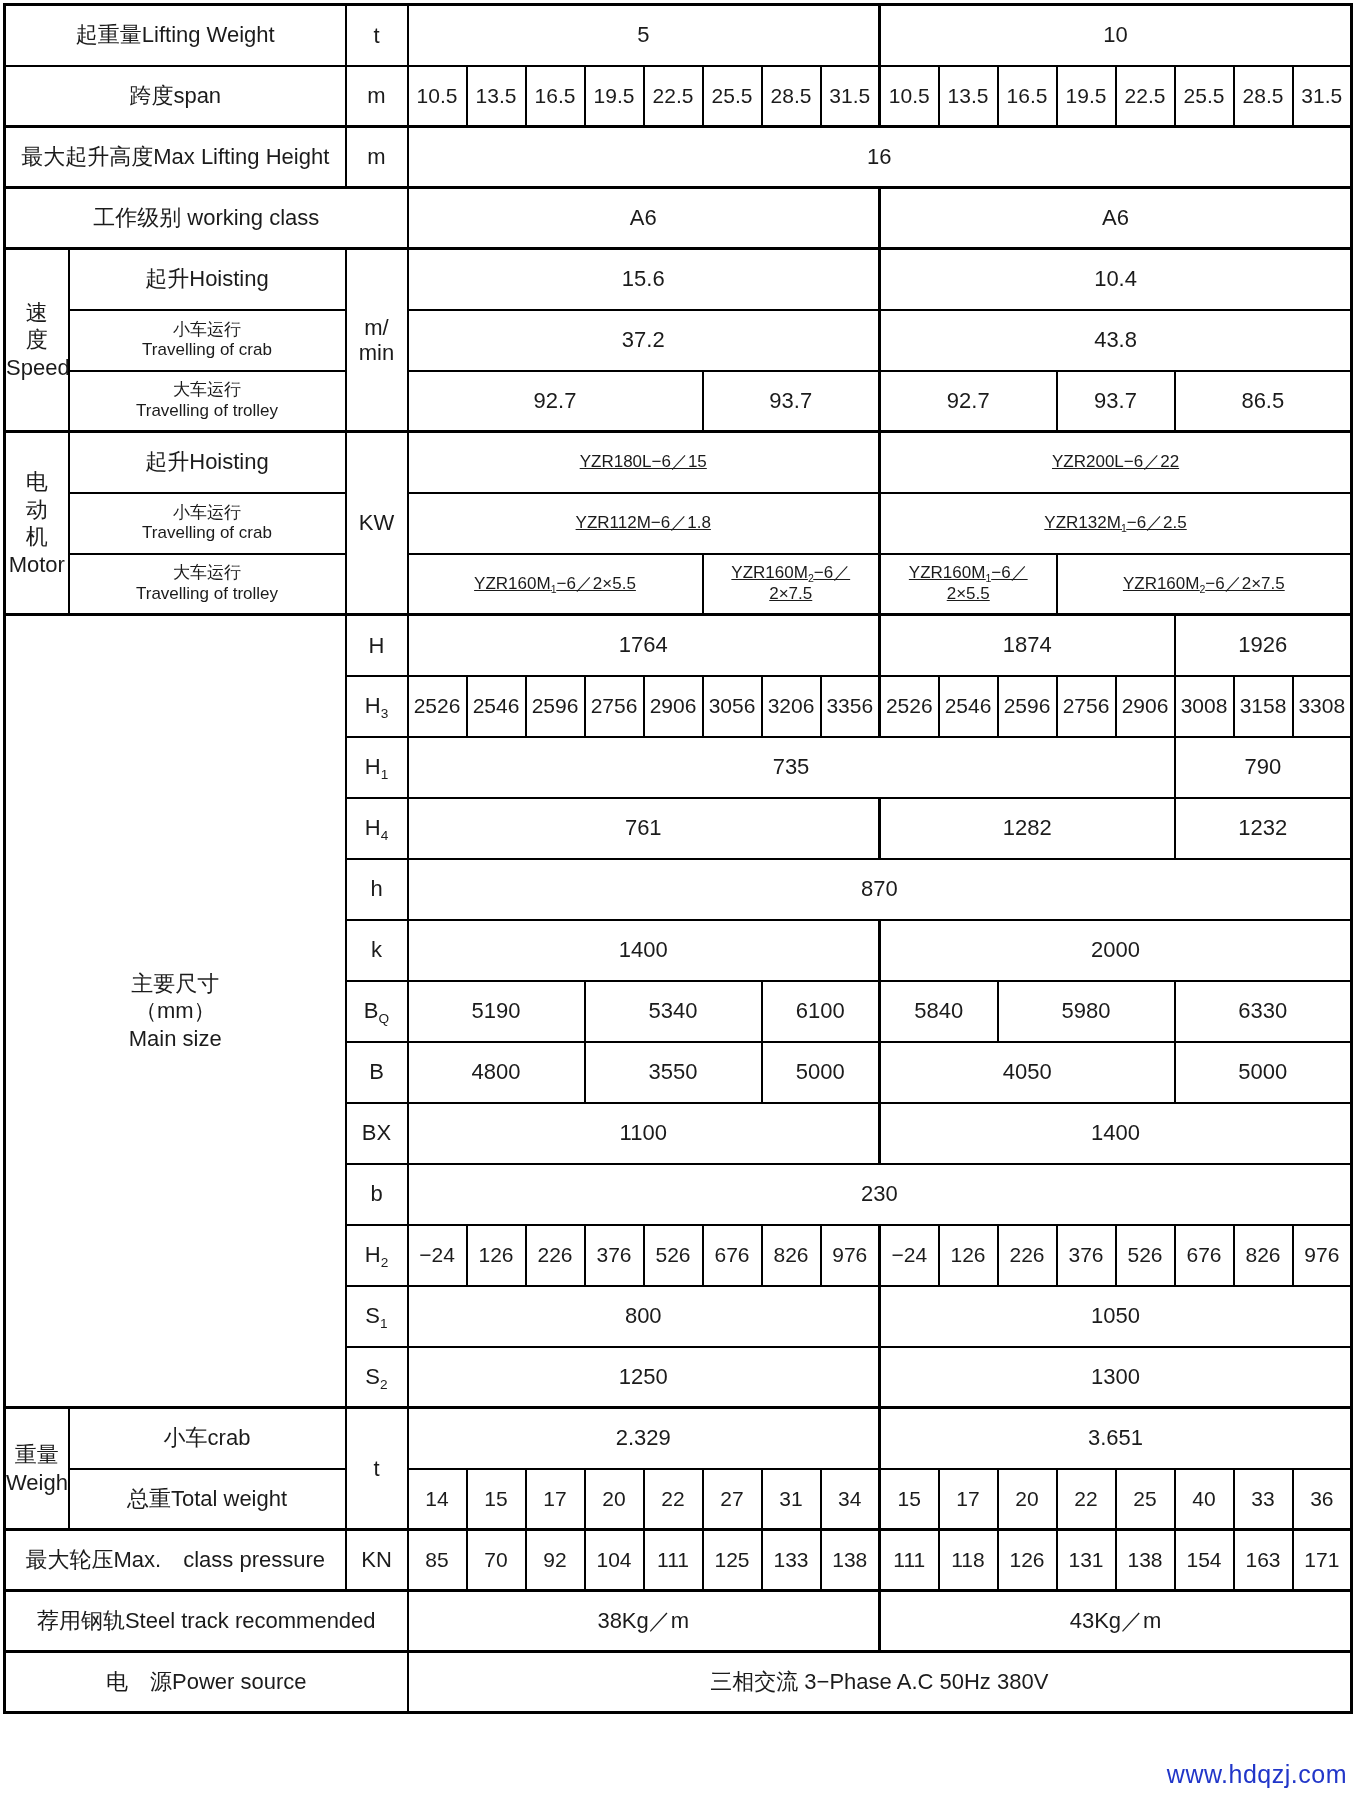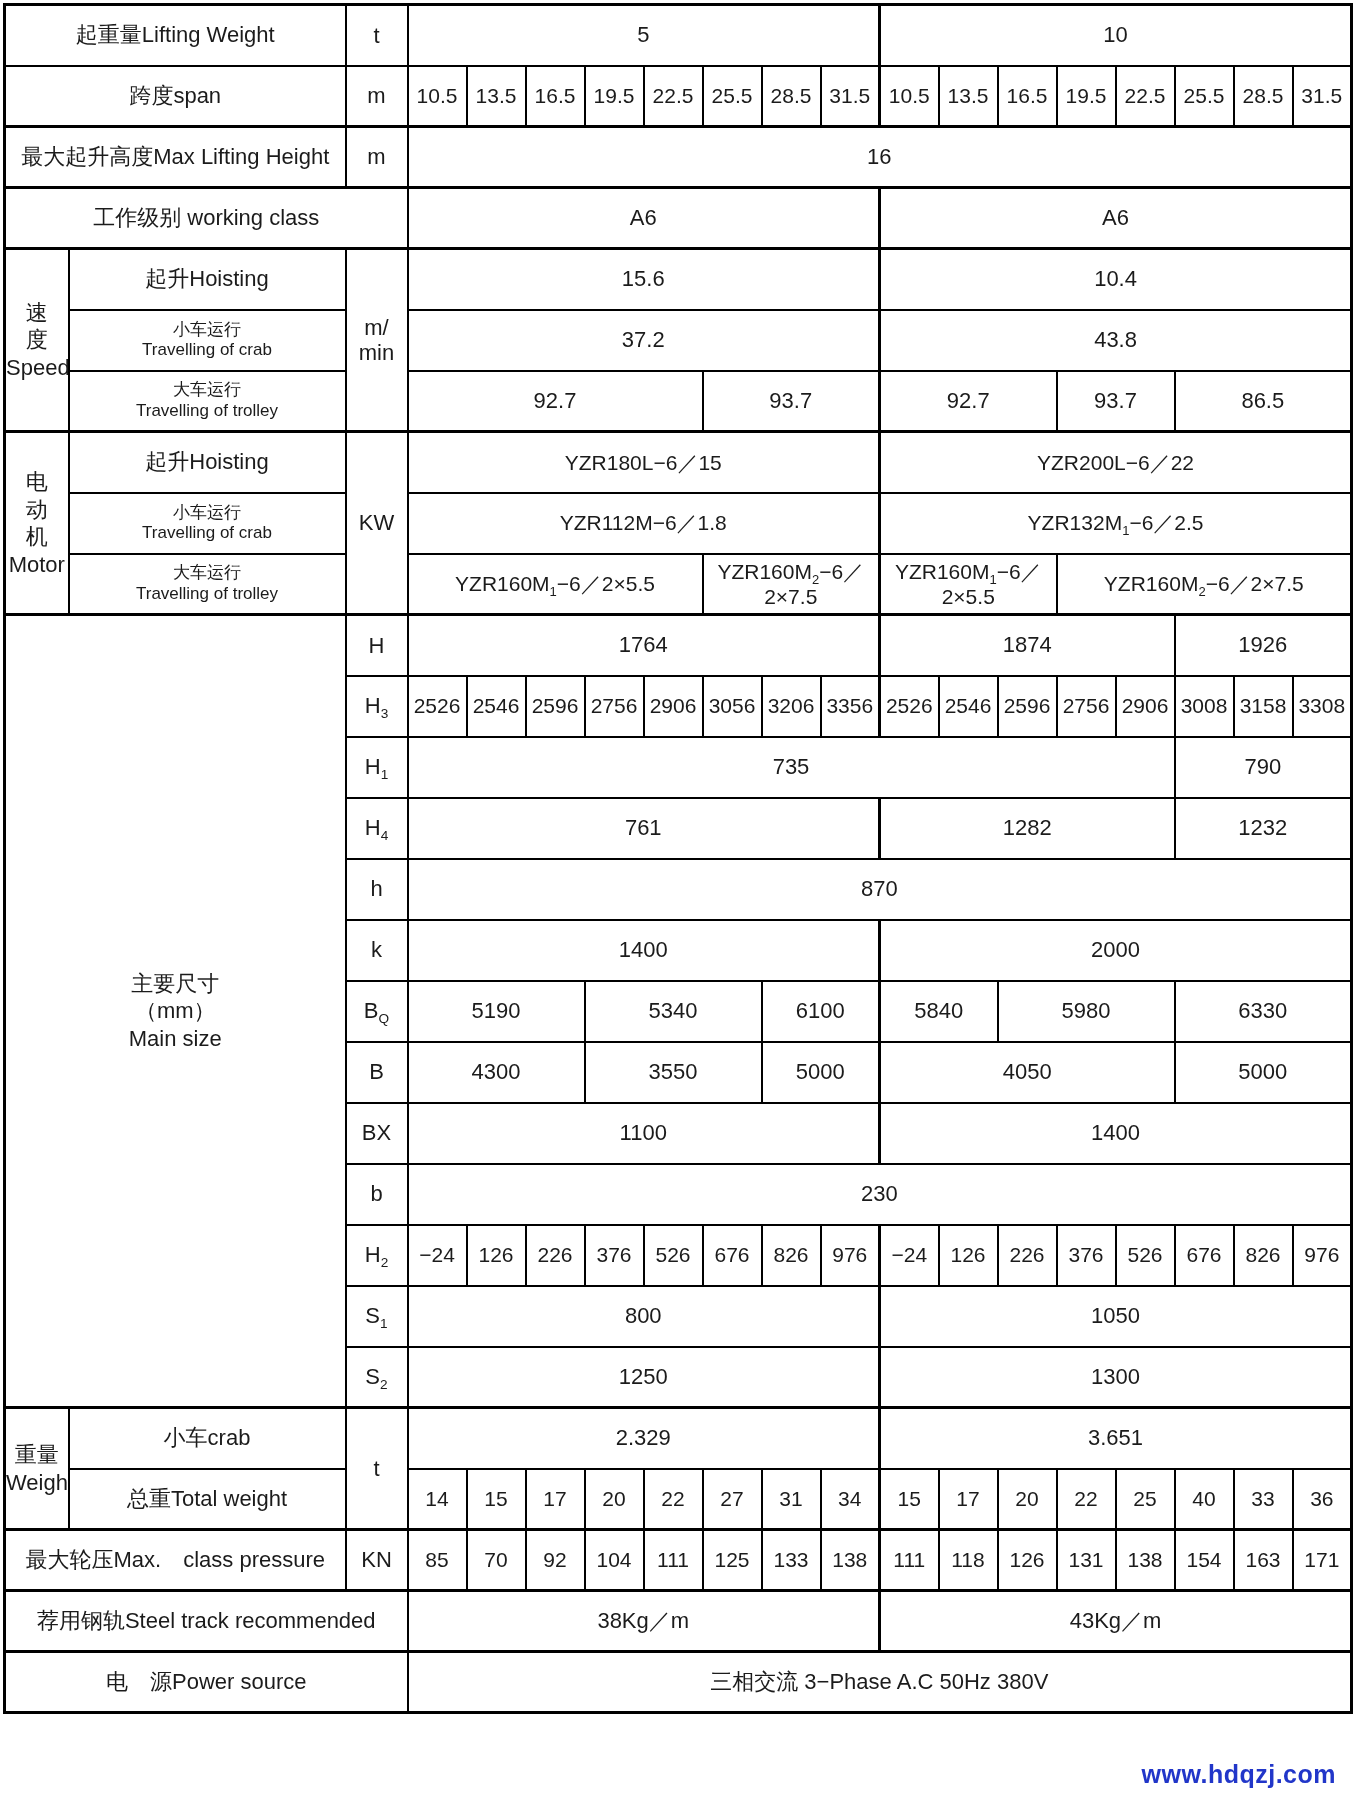--- a/index.html
+++ b/index.html
@@ -9,25 +9,25 @@
              width:1347px;border:3px solid #000;}
   table.spec td{border:2px solid #000;text-align:center;vertical-align:middle;padding:0;
                 overflow:hidden;}
   table.spec tr{height:61px;}
   .lab{font-size:22px;margin-top:44px;}
   .lab2{font-size:17px;white-space:pre-line;line-height:1.2;}
   .grp{font-size:22px;white-space:pre-line;line-height:1.25;}
   .u{font-size:22px;white-space:pre-line;line-height:1.15;}
   .v{font-size:22px;}
   .vs{font-size:21px;}
-  .vm{font-size:21px;white-space:pre-line;line-height:1.2;}
+  .vm{font-size:17px;white-space:pre-line;line-height:1.2;text-decoration:underline;}
   .dv{border-left-width:3px !important;margin-top:20px;}
   .tb{border-top-width:3px !important;}
   sub{font-size:0.62em;line-height:0;}
-  .watermark{position:absolute;right:17px;bottom:8px;font-size:25px;font-weight:bold;
+  .watermark{position:absolute;right:6px;bottom:8px;font-size:25px;font-weight:normal;
              color:#2136c9;letter-spacing:0.5px;}
 </style>
 </head>
 <body>
 
 <div class="page">
   <table class="spec">
     <colgroup>
       <col style="width:64px">
         <col style="width:277px">
@@ -196,21 +196,21 @@
       <td class="u">B<sub>Q</sub></td>
       <td colspan="3" class="v">5190</td>
       <td colspan="3" class="v">5340</td>
       <td colspan="2" class="v">6100</td>
       <td colspan="2" class="v dv">5840</td>
       <td colspan="3" class="v">5980</td>
       <td colspan="3" class="v">6330</td>
     </tr>
     <tr>
       <td class="u">B</td>
-      <td colspan="3" class="v">4300</td>
+      <td colspan="3" class="v">4800</td>
       <td colspan="3" class="v">3550</td>
       <td colspan="2" class="v">5000</td>
       <td colspan="5" class="v dv">4050</td>
       <td colspan="3" class="v">5000</td>
     </tr>
     <tr>
       <td class="u">BX</td>
       <td colspan="8" class="v">1100</td>
       <td colspan="8" class="v dv">1400</td>
     </tr>

